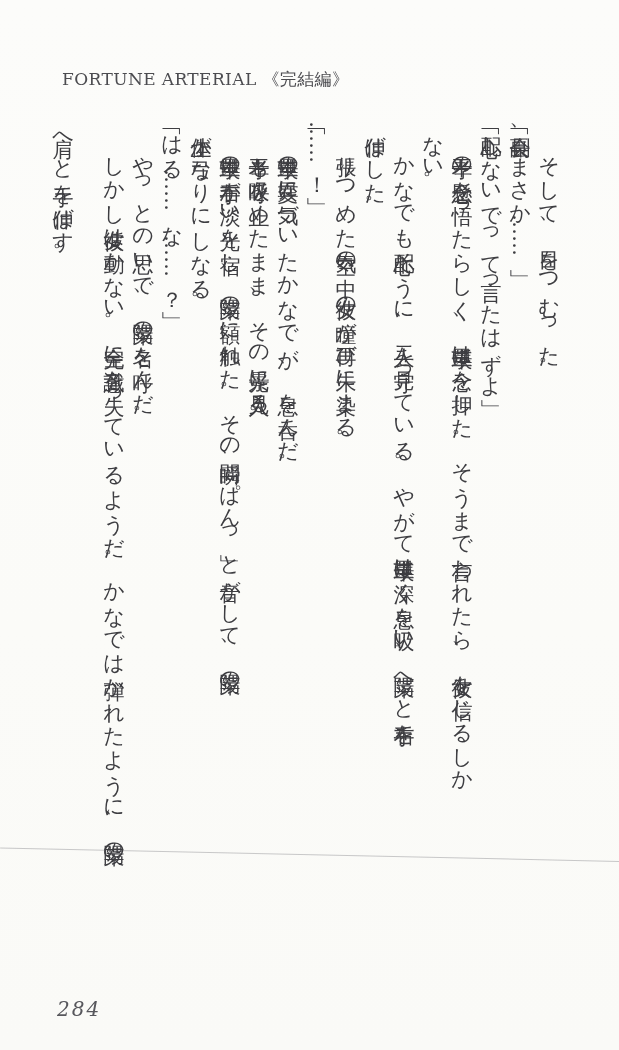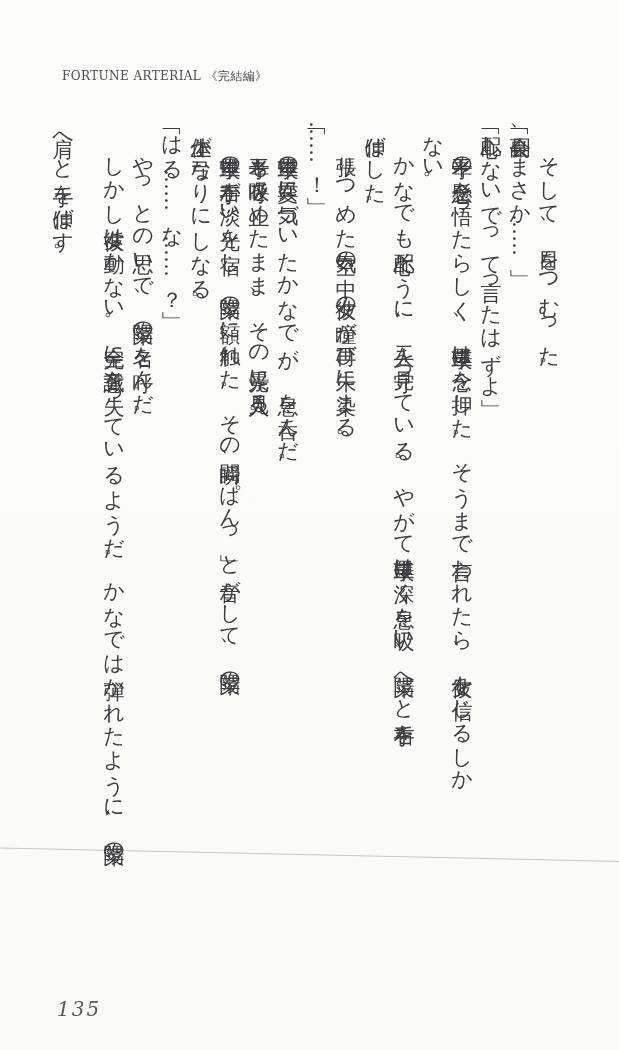--- a/index.html
+++ b/index.html
@@ -13,21 +13,21 @@
     height: 1050px;
     background: linear-gradient(180deg, #fcfcfa 0%, #fbfbf8 60%, #fafaf7 100%);
     overflow: hidden;
     font-family: "DejaVu Serif", "Liberation Serif", serif;
   }
   
   .running-head {
     position: absolute;
     top: 68px;
     left: 62px;
-    font-size: 12px;
+    font-size: 17px;
     color: #4c4c50;
     letter-spacing: 0.4px;
     white-space: nowrap;
   }
   
   .text-block {
     position: absolute;
     top: 121px;
     right: 56px;
     height: 926px;
@@ -95,15 +95,15 @@
       <div class="textline indent">瑛里華の異変に気づいたかなでが、息を呑んだ。</div>
       <div class="textline indent">孝平も呼吸を止めたまま、その光景に見入る。</div>
       <div class="textline indent">瑛里華の右手が淡い光を宿し、陽菜の額に触れた。その瞬間、「ぱんっ」と音がして、陽菜の</div>
       <div class="textline">上体が弓なりにしなる。</div>
       <div class="textline">「はる……な……？」</div>
       <div class="textline indent">やっとの思いで、陽菜の名を呼んだ。</div>
       <div class="textline indent">しかし彼女は動かない。完全に意識を失っているようだ。かなでは弾かれたように、陽菜の</div>
       <div class="textline">肩へと手を伸ばす。</div>
     </main>
 
-  <div class="folio">135</div>
+  <div class="folio">284</div>
 
 </div>
 
 </body></html>

